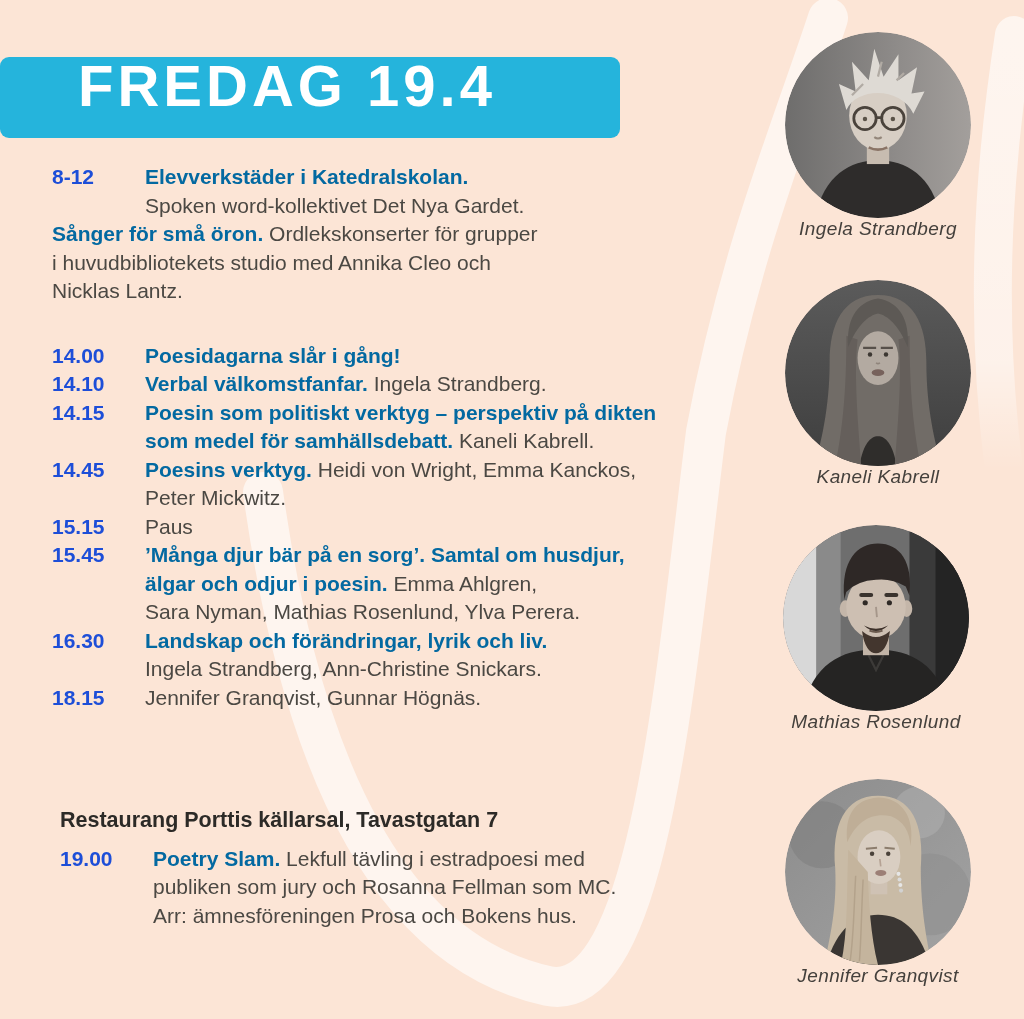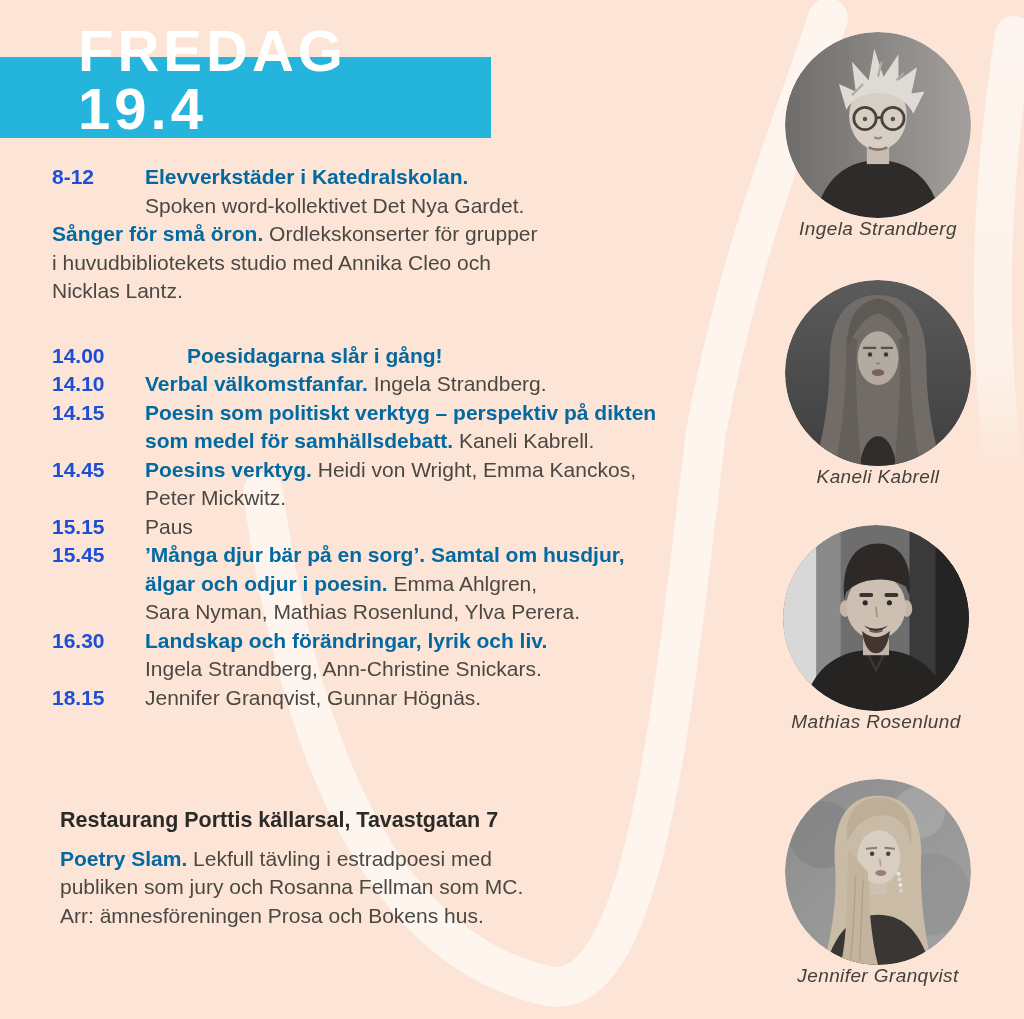--- a/index.html
+++ b/index.html
@@ -1,24 +1,24 @@
 <!DOCTYPE html>
 <html><head>
 <meta charset="utf-8">
 <style>
   html,body{margin:0;padding:0;}
   body{font-family:"Liberation Sans", sans-serif;}
   .poster{position:relative;width:1024px;height:1019px;overflow:hidden;background:var(--bg,#fce5d6);}
   .watermark{position:absolute;left:0;top:0;pointer-events:none;}
-  .banner{position:absolute;left:0;top:57px;width:491px;height:81px;background:var(--banner,#25b4dc);display:flex;align-items:flex-end;}
+  .banner{position:absolute;left:0;top:57px;width:620px;height:81px;background:var(--banner,#25b4dc);display:flex;align-items:flex-start;border-radius:9px;}
   .banner h1{margin:0;padding-left:78px;font-size:58px;font-weight:bold;color:#ffffff;letter-spacing:4px;line-height:1;}
   .schedule{position:absolute;left:52px;top:163px;}
   .schedule2{position:absolute;left:52px;top:806px;margin-left:8px;}
   .row{display:flex;}
-  .row.gap{margin-top:36px;gap:42px;}
+  .row.gap{margin-top:36px;}
   .time{width:93px;flex:0 0 93px;font-size:21px;line-height:28.5px;font-weight:bold;color:#1d4ed8;}
   .content{font-size:21px;line-height:28.5px;}
   .line{white-space:nowrap;}
   .b{font-weight:bold;color:#0369a1;}
   .r{font-weight:normal;color:#4b4843;text-align:center;}
   .venue-heading{font-size:21.5px;line-height:28.5px;font-weight:bold;color:#2c2a27;margin-bottom:10px;white-space:nowrap;}
   .person{position:absolute;width:220px;text-align:center;}
   .avatar{width:186px;height:186px;border-radius:50%;display:block;margin:0 auto;}
   .caption{font-style:italic;font-size:19px;color:#44403c;letter-spacing:0.4px;white-space:nowrap;}
   .p1{left:768px;top:32px;}
@@ -114,20 +114,21 @@
         <div class="content">
           <div class="line"><span class="r">Jennifer Granqvist, Gunnar Högnäs.</span></div>
         </div>
       </div>
     </div>
 
   <div class="schedule2">
     <div class="venue-heading">Restaurang Porttis källarsal, Tavastgatan 7</div>
     <div id="schedule2">
         <div class="row">
+          <div class="time">19.00</div>
           <div class="content">
             <div class="line"><span class="b">Poetry Slam.</span><span class="r"> Lekfull tävling i estradpoesi med</span></div>
             <div class="line"><span class="r">publiken som jury och Rosanna Fellman som MC.</span></div>
             <div class="line"><span class="r">Arr: ämnesföreningen Prosa och Bokens hus.</span></div>
           </div>
         </div>
       </div>
   </div>
 
   <div class="person p1">

